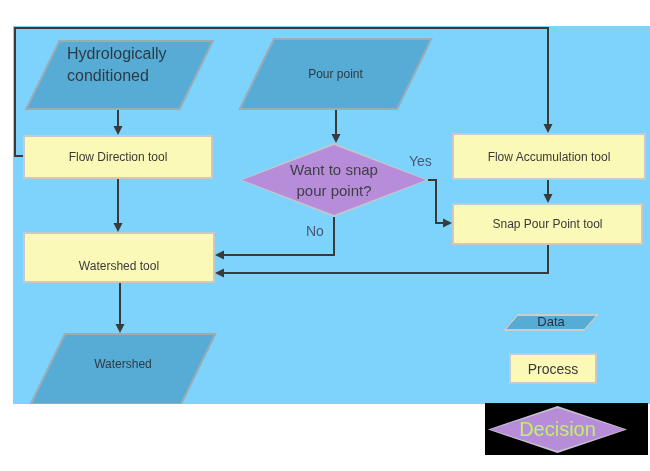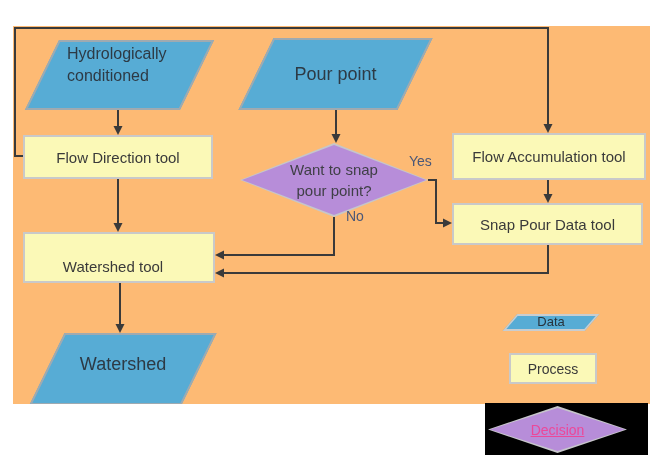--- a/index.html
+++ b/index.html
@@ -2,21 +2,21 @@
 <html><head>
 <meta charset="utf-8">
 <style>
   * { margin:0; padding:0; box-sizing:border-box; }
   body { background:#ffffff; font-family:"Liberation Sans", sans-serif; }
   .page {
     position:relative; width:650px; height:471px; background:#ffffff; overflow:hidden;
   }
   .canvas {
     position:absolute; left:13px; top:26px; width:637px; height:378px;
-    background:#fdba74; overflow:hidden;
+    background:#7dd3fc; overflow:hidden;
   }
   .patch {
     position:absolute; left:485px; top:403px; width:163px; height:52px;
     background:#000000;
   }
   .edges-svg { position:absolute; left:0; top:0; width:637px; height:378px; }
 
   
   .para {
     position:absolute; background:#57ACD5; border:2px solid #9FAAB1;
@@ -38,29 +38,29 @@
   .diamond-inner {
     position:absolute; left:2px; top:2px; right:2px; bottom:2px; background:#B78DD9;
     clip-path:polygon(50% 0%, 100% 50%, 50% 100%, 0% 50%);
   }
 
   
   .lbl {
     position:absolute; display:flex; align-items:center; justify-content:center;
     text-align:center; pointer-events:none;
   }
-  .lbl-blue  { color:#2D3A45; font-size:18px; }
-  .lbl-box   { color:#3A3A3A; font-size:15px; }
+  .lbl-blue  { color:#2D3A45; font-size:12px; }
+  .lbl-box   { color:#3A3A3A; font-size:12px; }
   .lbl-diam  { color:#3F3F46; font-size:15px; line-height:21px; }
   .lbl-dem   { position:absolute; color:#2D3A45; font-size:16px; line-height:22px;
                text-align:left; pointer-events:none; }
   .edge-lbl  { position:absolute; font-size:14px; color:#4B5878; pointer-events:none; }
   .lbl-legend-data    { color:#27343E; font-size:13px; }
   .lbl-legend-process { color:#3A3A3A; font-size:14px; }
-  .lbl-legend-decision{ color:#ec4899; font-size:14px;text-decoration:underline; }
+  .lbl-legend-decision{ color:#bef264; font-size:20px; }
 </style>
 </head>
 <body>
 
 <div class="page">
 
   <div class="canvas">
 
     <svg class="edges-svg" viewBox="0 0 637 378">
       <g fill="none" stroke="#3A3A3A" stroke-width="2">
@@ -106,30 +106,30 @@
       <div class="diamond-inner"></div>
     </div>
     <div class="lbl lbl-diam" style="left:227px; top:117px; width:188px; height:74px;">
       <div>
         <div>Want to snap</div>
         <div>pour point?</div>
       </div>
     </div>
 
     <div class="box" style="left:439px; top:177px; width:191px; height:42px;"></div>
-    <div class="lbl lbl-box" style="left:439px; top:177px; width:191px; height:42px;">Snap Pour Data tool</div>
+    <div class="lbl lbl-box" style="left:439px; top:177px; width:191px; height:42px;">Snap Pour Point tool</div>
 
     <div class="box" style="left:10px; top:206px; width:192px; height:51px;"></div>
-    <div class="lbl lbl-box" style="left:4px; top:206px; width:192px; height:68px;">Watershed tool</div>
+    <div class="lbl lbl-box" style="left:10px; top:206px; width:192px; height:68px;">Watershed tool</div>
 
     <div class="para" style="left:34px; top:307px; width:152px; height:72px;"></div>
     <div class="lbl lbl-blue" style="left:34px; top:307px; width:152px; height:62px;">Watershed</div>
 
     <div class="edge-lbl" style="left:396px; top:127px;">Yes</div>
-    <div class="edge-lbl" style="left:293px; top:182px;margin-left:40px;">No</div>
+    <div class="edge-lbl" style="left:293px; top:197px;">No</div>
 
     <div class="para-legend" style="left:497px; top:288px; width:82px; height:17px;"></div>
     <div class="lbl lbl-legend-data" style="left:497px; top:287px; width:82px; height:17px;text-align:right;">Data</div>
 
     <div class="box" style="left:496px; top:327px; width:88px; height:31px;"></div>
     <div class="lbl lbl-legend-process" style="left:496px; top:327px; width:88px; height:31px;">Process</div>
   </div>
 
   <div class="patch">
     <div class="diamond-outer" style="left:3px; top:3px; width:139px; height:47px;">

